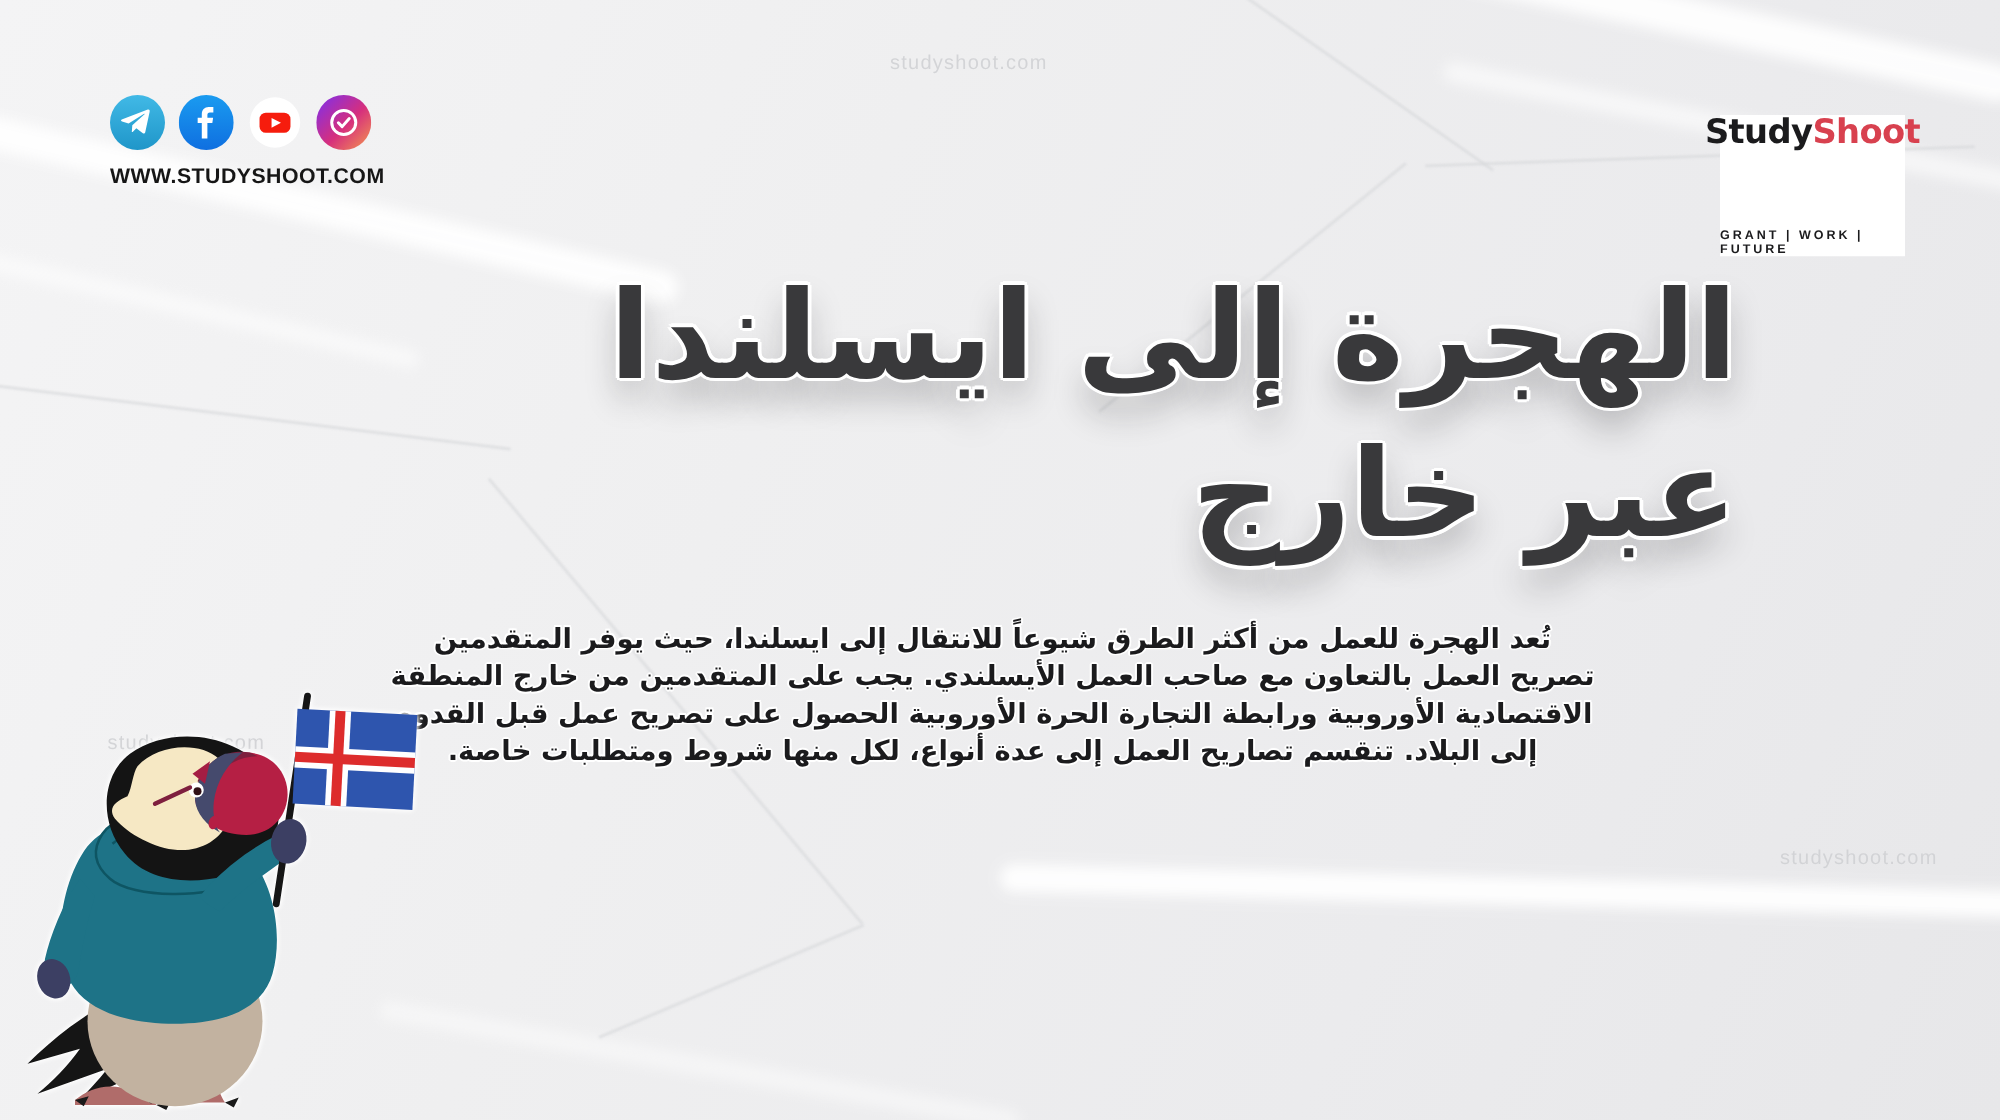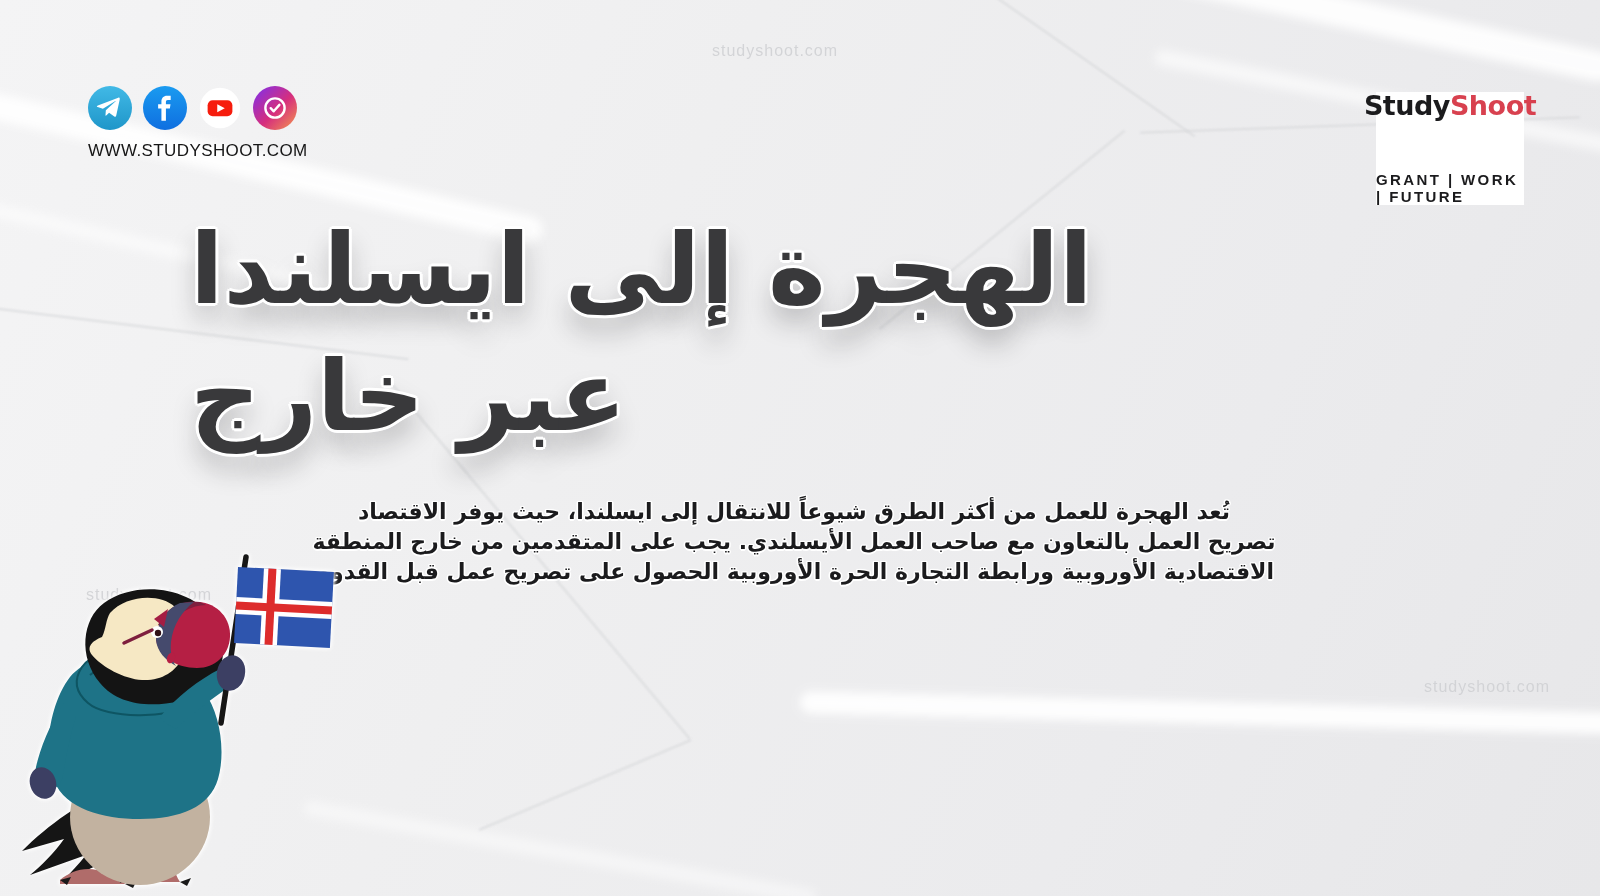--- a/index.html
+++ b/index.html
@@ -23,34 +23,34 @@
   .f4{left:1140px;top:124px;width:440px;transform:rotate(-2deg);}
   .f5{left:844px;top:229px;width:316px;transform:rotate(-39deg);}
   .f6{left:940px;top:55px;width:280px;transform:rotate(35deg);}
 
   .watermark{position:absolute;color:#cfd0d3;font-size:16px;letter-spacing:1px;
     font-family:"Liberation Sans",sans-serif;opacity:.85;}
   .wm-top{left:712px;top:42px;}
   .wm-left{left:86px;top:586px;}
   .wm-right{left:1424px;top:678px;}
 
-  .social{position:absolute;left:88px;top:86px;}
+  .social{position:absolute;left:88px;top:76px;font-weight:bold;}
   .icons{display:flex;align-items:center;gap:11px;}
   .icon{width:44px;height:44px;display:block;}
   .url{margin-top:11px;font-family:"Liberation Sans",sans-serif;font-size:17px;
     color:#161616;letter-spacing:.4px;}
 
   .logo-card{position:absolute;left:1328px;top:92px;width:148px;height:113px;background:#ffffff;
     display:flex;flex-direction:column;align-items:center;justify-content:space-between;z-index:5;margin-left:48px;}
   .logo-line{font-weight:bold;font-size:27px;letter-spacing:-.5px;color:#1b1b1d;line-height:1;}
   .logo-shoot{color:#d8414f;}
-  .logo-tag{margin-top:5px;font-size:15px;font-weight:bold;letter-spacing:2.4px;color:#1b1b1d;
+  .logo-tag{margin-top:5px;font-size:10px;font-weight:bold;letter-spacing:2.4px;color:#1b1b1d;
     font-family:"Liberation Sans",sans-serif;}
 
-  .headline{position:absolute;left:190px;top:206px;width:1200px;text-align:left;direction:rtl;
+  .headline{position:absolute;left:190px;top:206px;width:1200px;text-align:right;direction:rtl;
     color:#39393b;font-weight:bold;font-size:98px;line-height:1.3;white-space:nowrap;z-index:3;
     text-shadow:3px 0 0 #fff,-3px 0 0 #fff,0 3px 0 #fff,0 -3px 0 #fff,
       2px 2px 0 #fff,-2px -2px 0 #fff,2px -2px 0 #fff,-2px 2px 0 #fff,
       0 16px 26px rgba(35,35,40,.28);}
   .bodytext{position:absolute;left:294px;top:497px;width:1000px;text-align:center;direction:rtl;
     color:#1b1b1d;font-weight:bold;font-size:22px;line-height:30px;white-space:nowrap;z-index:3;
     text-shadow:1.5px 0 0 #fff,-1.5px 0 0 #fff,0 1.5px 0 #fff,0 -1.5px 0 #fff,
       1px 1px 0 #fff,-1px -1px 0 #fff,1px -1px 0 #fff,-1px 1px 0 #fff,0 0 3px #fff;}
 
   .mascot{position:absolute;left:8px;top:545px;width:340px;height:351px;z-index:4;
@@ -125,23 +125,24 @@
     <div class="logo-line"><span>Study</span><span class="logo-shoot">Shoot</span></div>
     <div class="logo-tag">GRANT | WORK | FUTURE</div>
   </div>
 
   <h1 class="headline" dir="rtl" style="margin:0;">
     <span style="display:block">الهجرة إلى ايسلندا</span>
     <span style="display:block">عبر خارج</span>
   </h1>
 
   <div class="bodytext" dir="rtl">
-    <div>تُعد الهجرة للعمل من أكثر الطرق شيوعاً للانتقال إلى ايسلندا، حيث يوفر الاقتصاد</div>
+    <div>تُعد الهجرة للعمل من أكثر الطرق شيوعاً للانتقال إلى ايسلندا، حيث يوفر المتقدمين</div>
     <div>تصريح العمل بالتعاون مع صاحب العمل الأيسلندي. يجب على المتقدمين من خارج المنطقة</div>
     <div>الاقتصادية الأوروبية ورابطة التجارة الحرة الأوروبية الحصول على تصريح عمل قبل القدوم</div>
+    <div>إلى البلاد. تنقسم تصاريح العمل إلى عدة أنواع، لكل منها شروط ومتطلبات خاصة.</div>
   </div>
 
   <svg class="mascot" viewBox="0 0 340 351">
 
     <path d="M105,245 C75,255 40,280 14,306 L56,294 C46,308 34,320 22,330 L78,310 C70,320 62,328 55,336 L112,310 Z" fill="#151515"></path>
 
     <g>
       <path d="M103,290 C100,312 96,320 89,325 C74,322 62,327 52,335 L52,339 L117,339 C112,330 108,312 108,292 Z" fill="#b06c6a"></path>
       <path d="M155,288 C153,310 149,318 143,323 C128,320 116,325 106,333 L106,337 L172,337 C166,328 161,310 160,290 Z" fill="#b06c6a"></path>
       <path d="M52,335 l11,-3 -4,8 Z M106,333 l11,-3 -4,8 Z M117,339 l12,-4 -4,8 Z M172,337 l11,-4 -4,8 Z" fill="#1a1a1a"></path>

